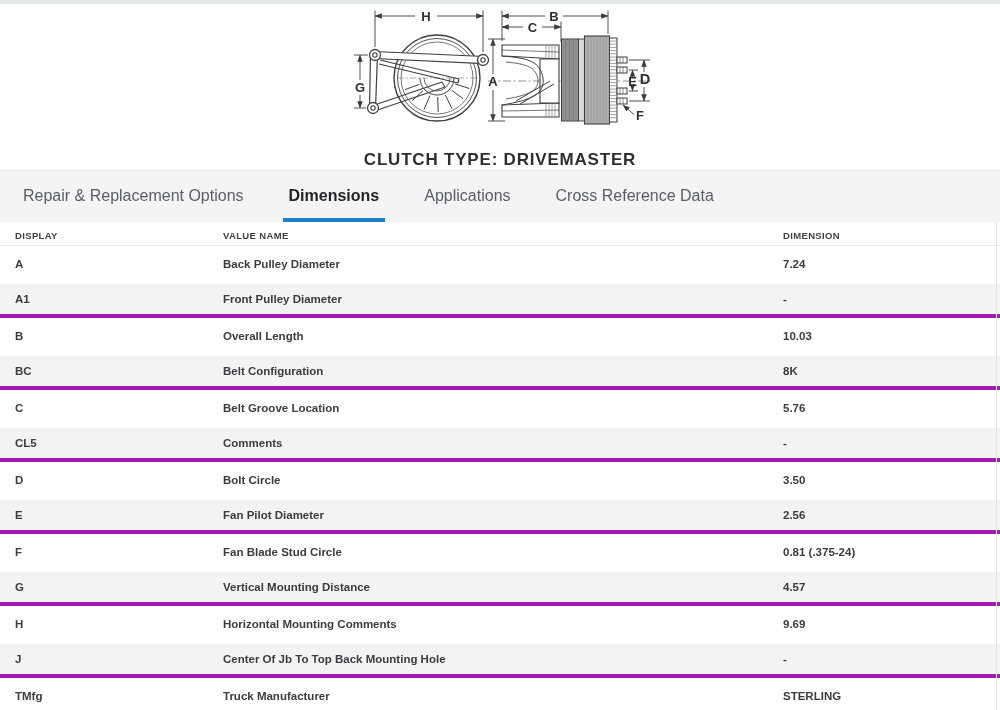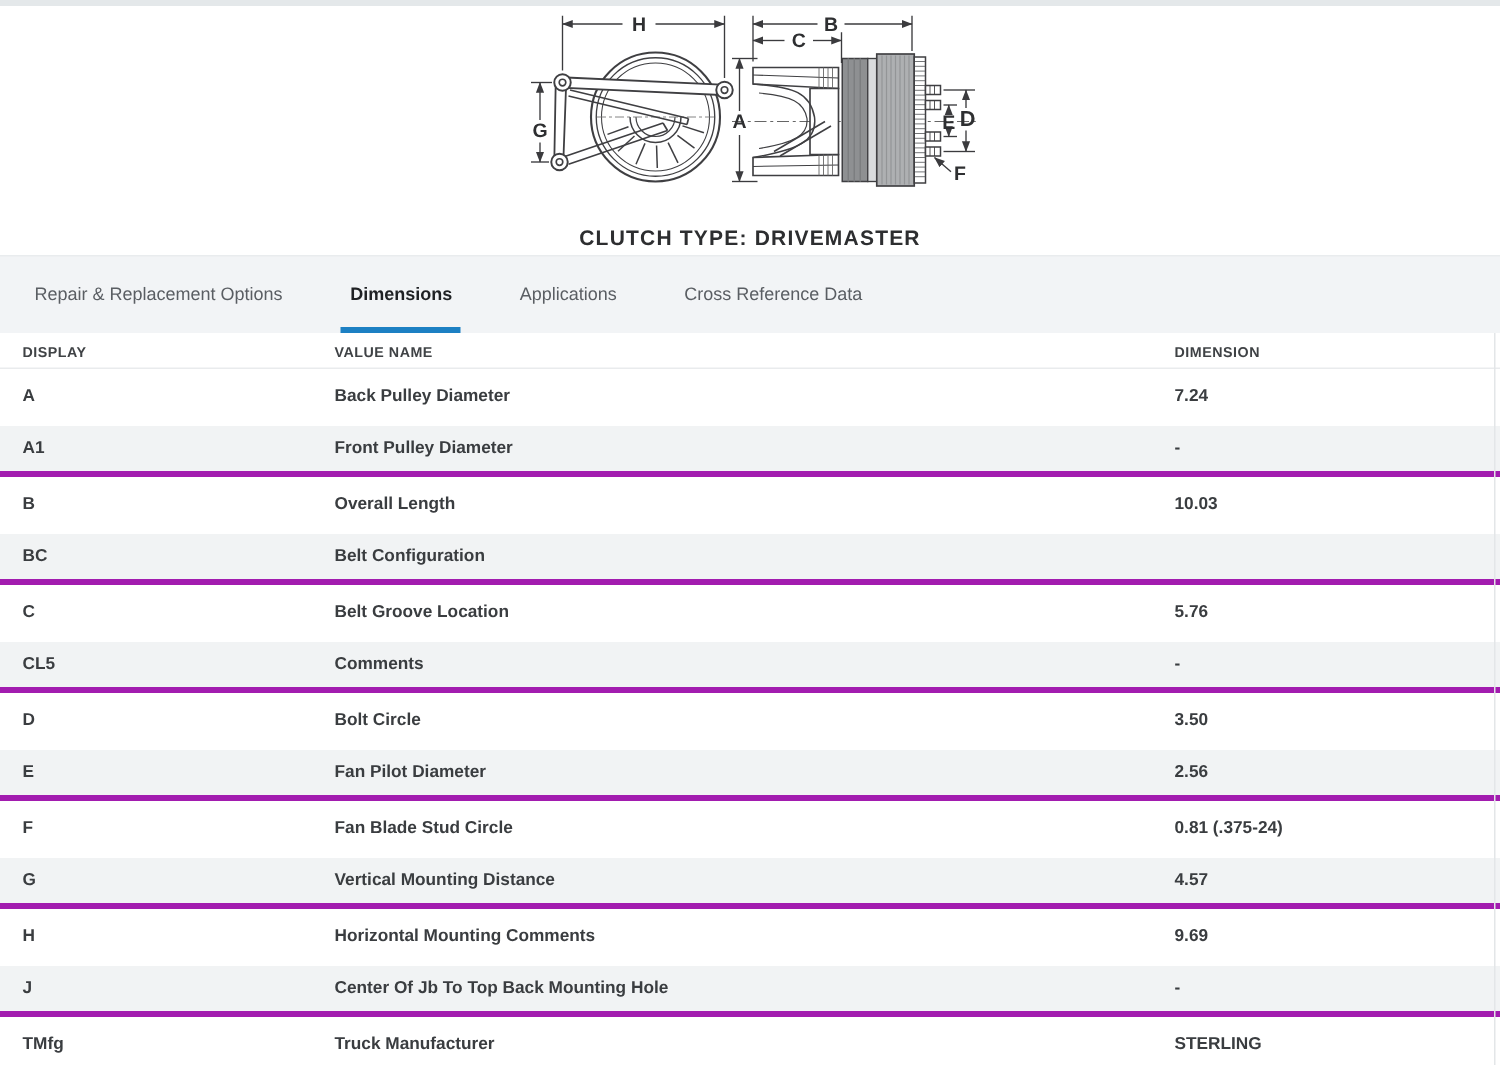--- a/index.html
+++ b/index.html
@@ -15,30 +15,30 @@
     background:#ffffff;
     font-family:"Liberation Sans","DejaVu Sans",sans-serif;
     color:#37393c;
   }
   .topstrip{height:4px;background:#e4e8ea;}
   .hero{position:relative;height:166px;background:#fff;}
   .hero svg{position:absolute;left:0;top:0;}
   .caption{
     position:absolute;left:0;right:0;top:146px;
     text-align:center;
-    font-size:14px;font-weight:700;letter-spacing:.8px;color:#2d2e30;
+    font-size:17px;font-weight:700;letter-spacing:.8px;color:#2d2e30;
   }
   .tabbar{
     height:52px;background:var(--tabbar);
     border-top:1px solid #e9ecee;
     display:flex;gap:45px;padding-left:23px;
   }
   .tab{
     position:relative;
-    font-size:12px;line-height:50px;color:#5a5e63;
+    font-size:16px;line-height:50px;color:#5a5e63;
     white-space:nowrap;cursor:pointer;
   }
   .tab.active{color:#1f2124;font-weight:700;}
   .tab.active::after{
     content:"";position:absolute;left:-6px;right:-6px;bottom:0;height:4px;
     background:var(--accent);
   }
   .thead{
     display:flex;align-items:center;height:24px;padding-top:3px;
     border-bottom:1px solid #e9ebed;background:#fff;
@@ -278,20 +278,21 @@
     <div class="c3">-</div>
   </div>
     <div class="trow">
     <div class="c1">B</div>
     <div class="c2">Overall Length</div>
     <div class="c3">10.03</div>
   </div>
     <div class="trow stripe">
     <div class="c1">BC</div>
     <div class="c2">Belt Configuration</div>
+    <div class="c3">8K</div>
   </div>
     <div class="trow">
     <div class="c1">C</div>
     <div class="c2">Belt Groove Location</div>
     <div class="c3">5.76</div>
   </div>
     <div class="trow stripe">
     <div class="c1">CL5</div>
     <div class="c2">Comments</div>
     <div class="c3">-</div>

